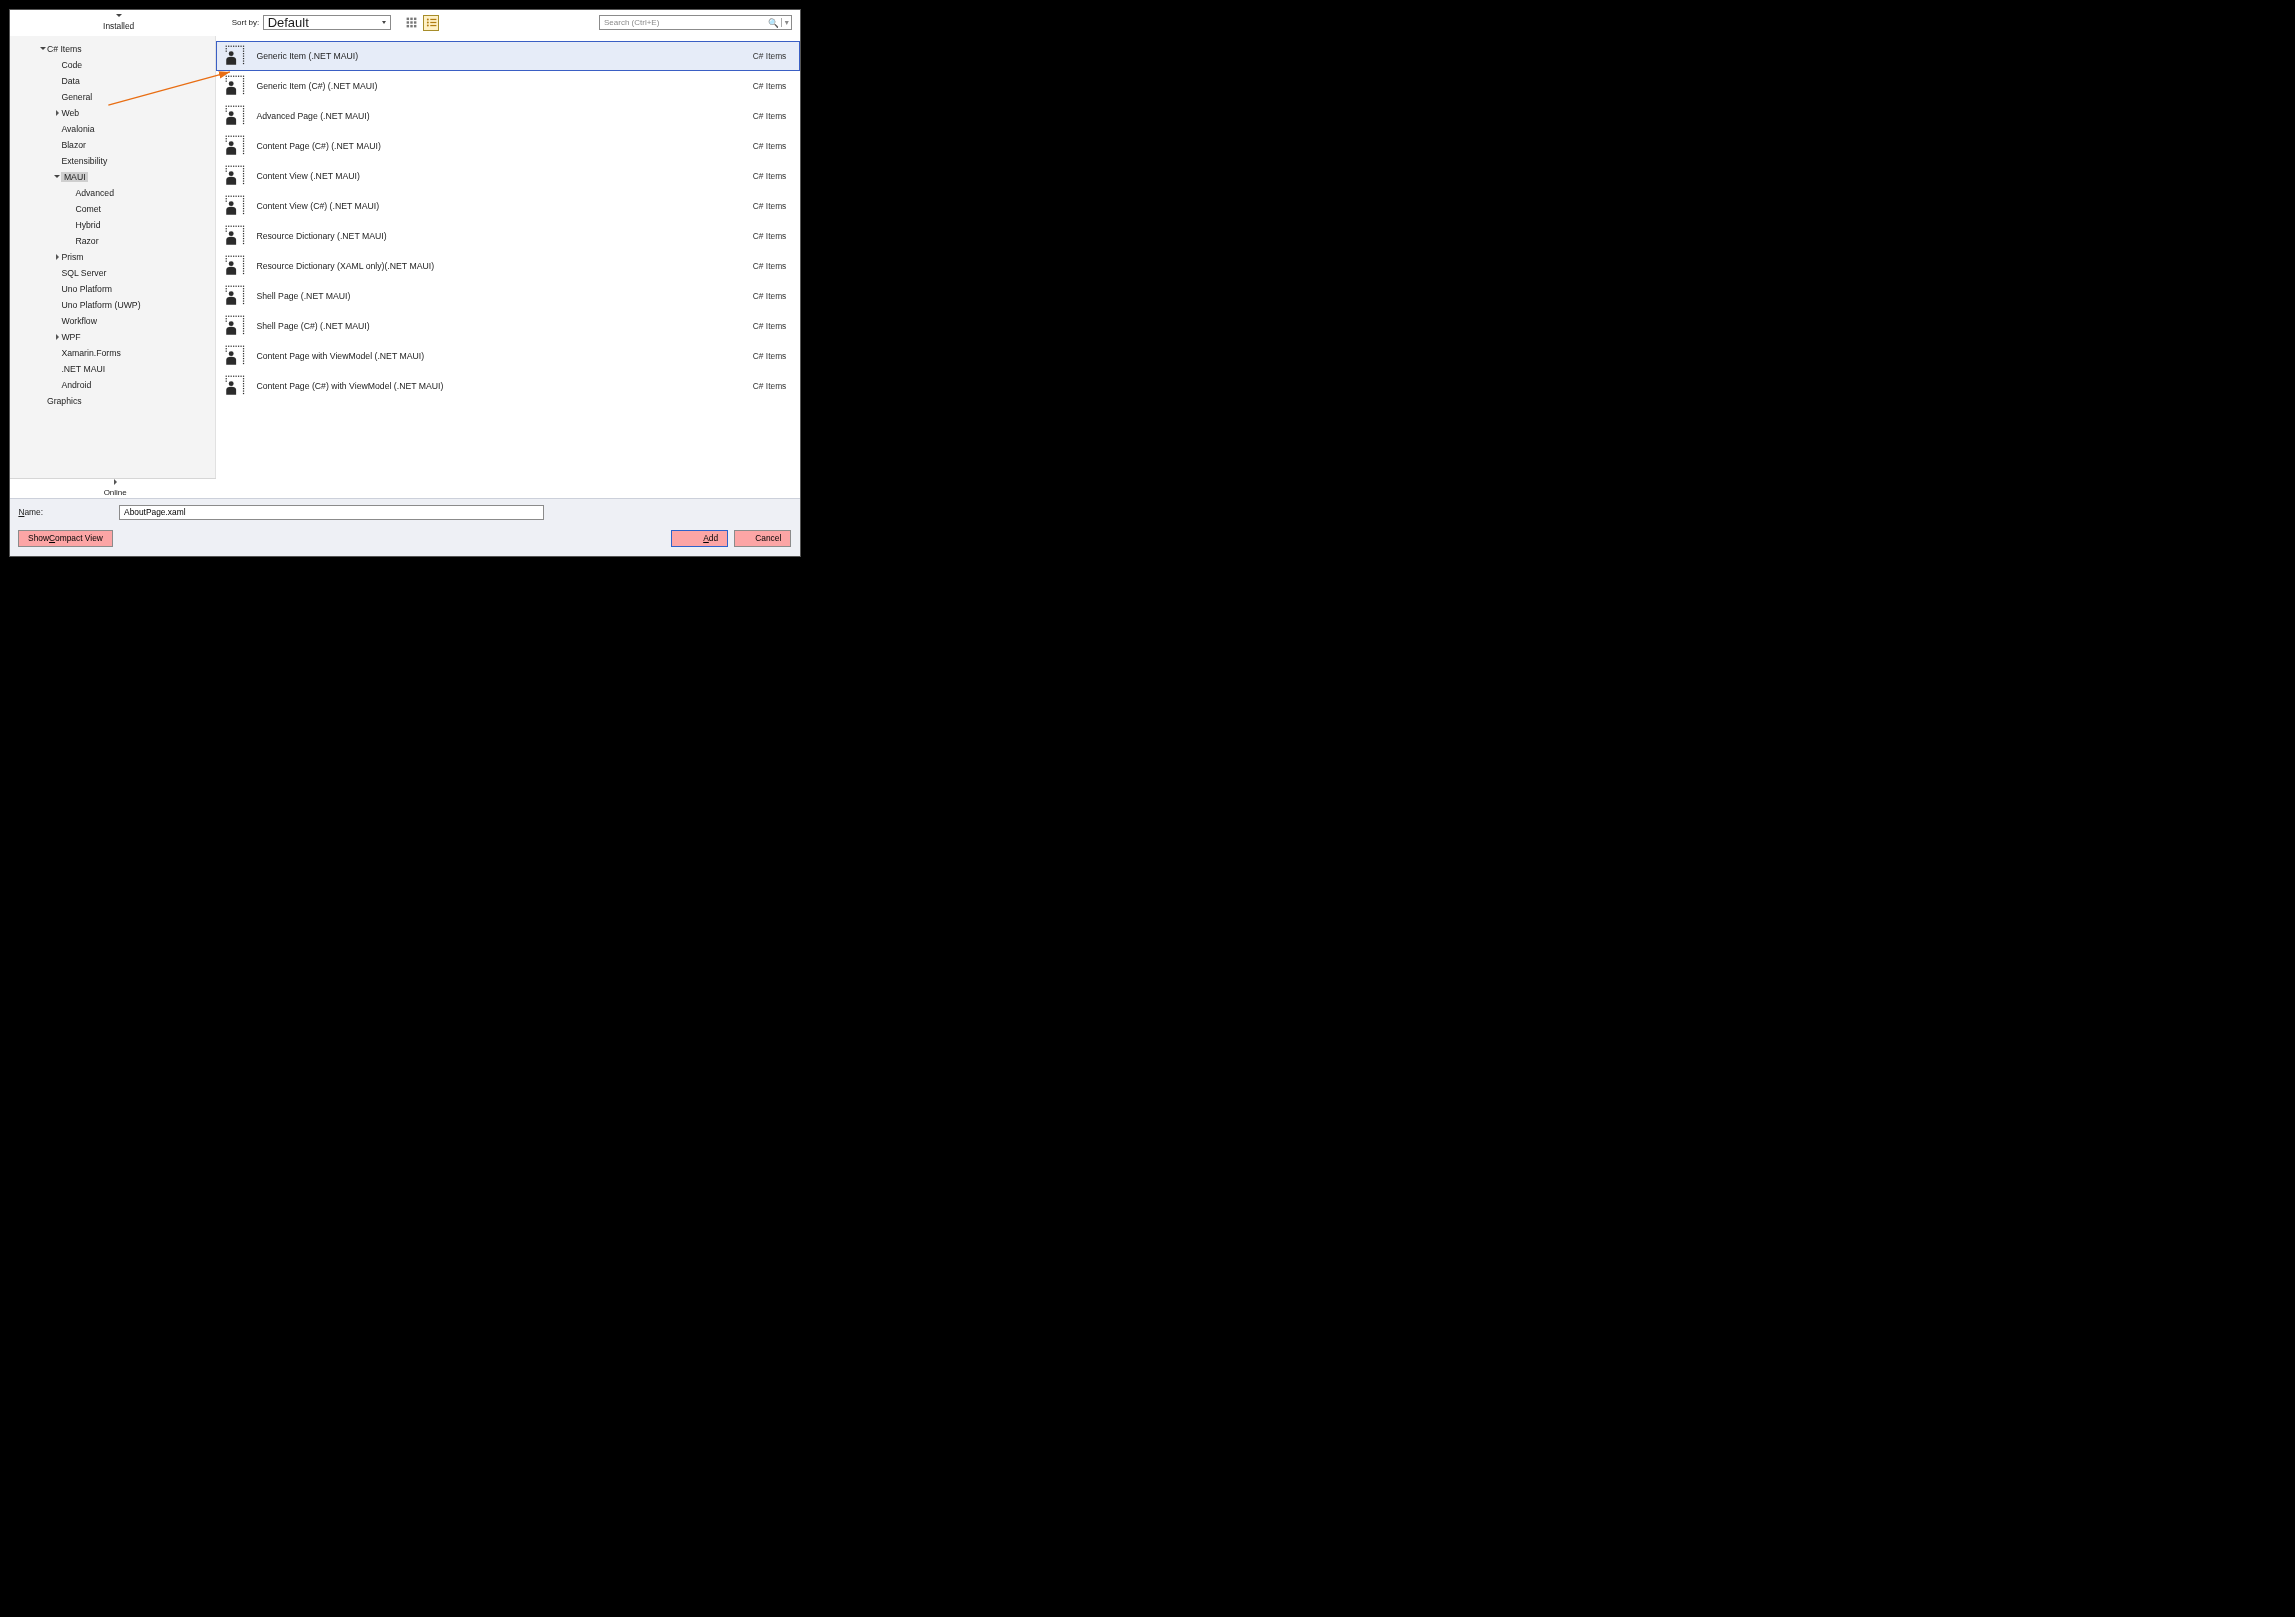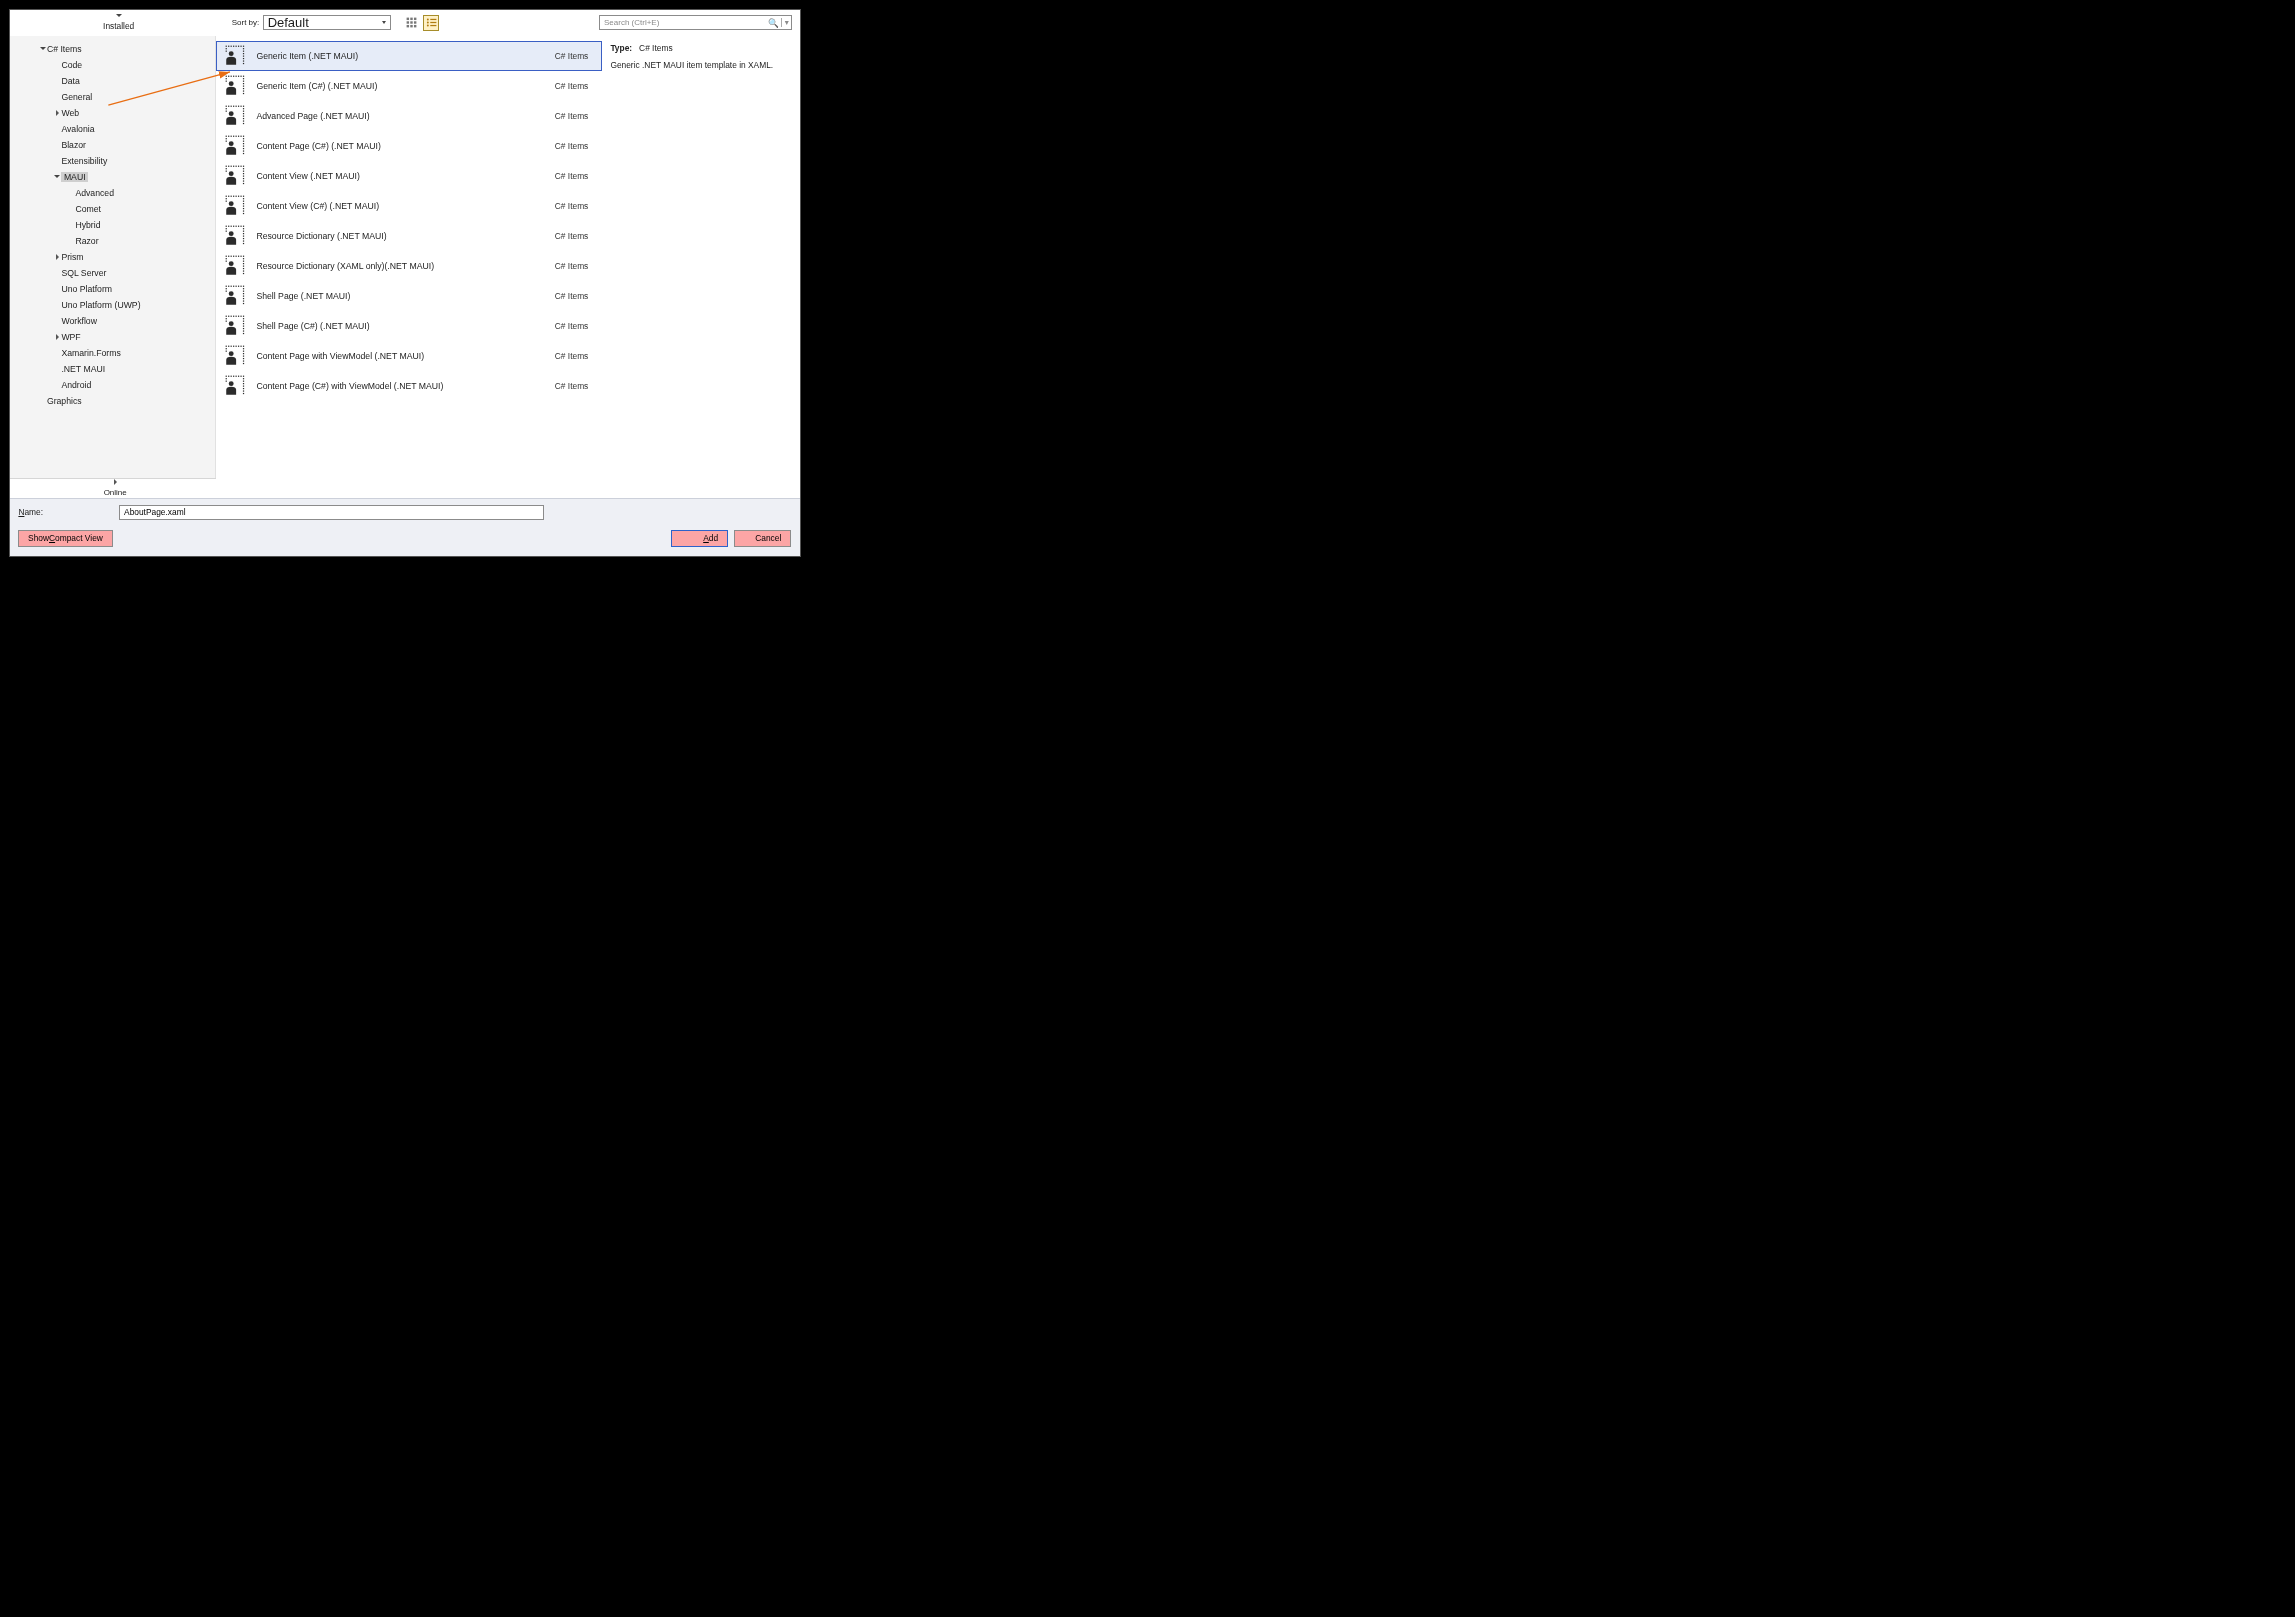--- a/index.html
+++ b/index.html
@@ -632,28 +632,20 @@
                 <rect x="1" y="9" width="2" height="2"></rect>
     <circle cx="10" cy="14" r="4"></circle>
     <path d="M2 32 L2 24 Q2 19 10 19 Q18 19 18 24 L18 32 Z"></path>
   </g>
 </svg></span>
           <span class="name">Content Page (C#) with ViewModel (.NET MAUI)</span>
           <span class="cat">C# Items</span>
         </div>
       </div>
 
-    <div class="details">
-      <div class="typeline">
-        <b>Type:</b>
-        <span>&nbsp;</span>
-        <span>C# Items</span>
-      </div>
-      <div class="desc">Generic .NET MAUI item template in XAML.</div>
-    </div>
   </div>
 
   <div class="bottom">
     <div class="namerow">
       <span class="lbl">
         <span class="underline-char">N</span><span>ame:</span>
       </span>
       <input type="text" value="AboutPage.xaml" style="">
     </div>
     <div class="btnrow">

